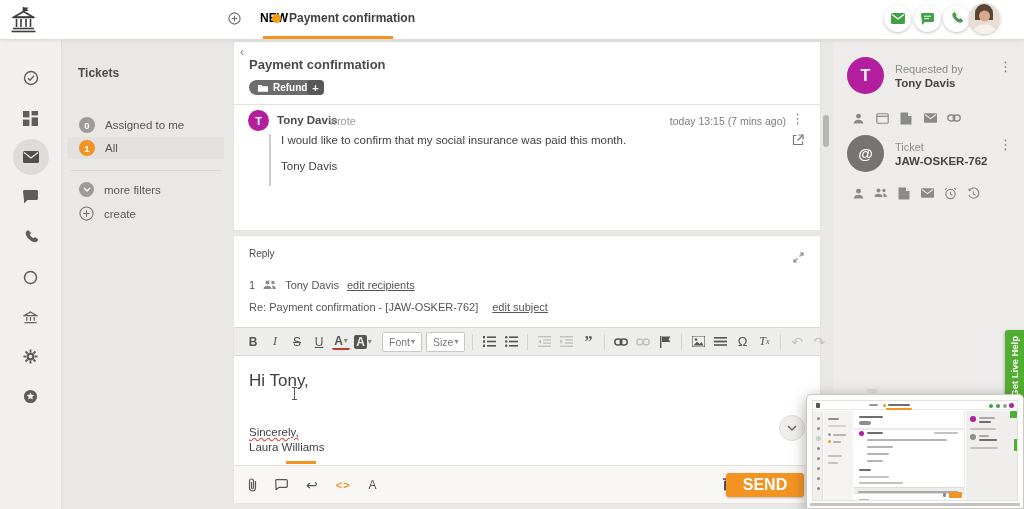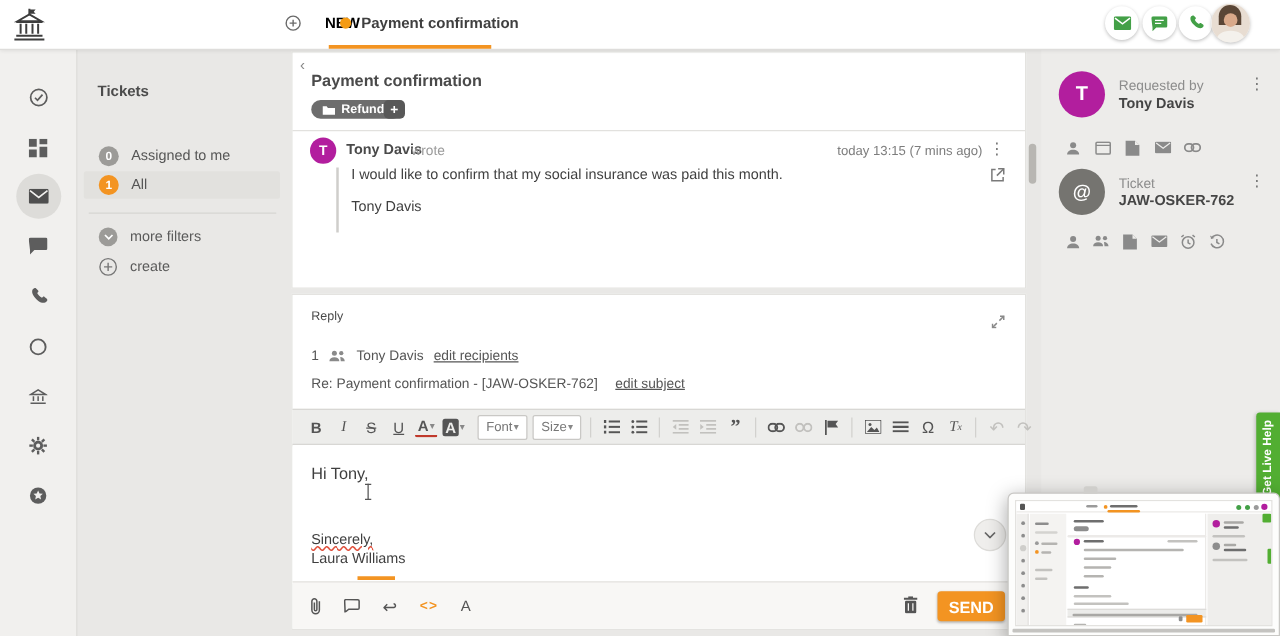--- a/index.html
+++ b/index.html
@@ -79,37 +79,37 @@
           font-size:12px; color:#555; cursor:pointer; border-radius:2px; }
   .fbtn.bold { font-weight:bold; } .fbtn.ital { font-style:italic; font-family:"Liberation Serif",serif; }
   .fbtn.strike { text-decoration:line-through; } .fbtn.underl { text-decoration:underline; }
   .fbtn.disabled { color:#c2c1be; }
   .caret-sm { font-size:8px; color:#888; margin-left:1px; }
   .fsep { width:1px; height:16px; background:#d2d1ce; margin:0 3px; flex:none; }
   .select-box { height:20px; background:#fff; border:1px solid #c9c8c5; border-radius:2px; display:flex;
                 align-items:center; justify-content:space-between; padding:0 6px; font-size:10.5px; color:#777; cursor:pointer; }
 
   .editor-body { position:absolute; left:0; top:121px; width:100%; height:110px; background:#fff; }
-  .greeting { position:absolute; left:15px; top:14px; font-size:13px; color:#3f3f3f; }
+  .greeting { position:absolute; left:15px; top:14px; font-size:17px; color:#3f3f3f; }
   .ibeam { position:absolute; left:60px; top:30px; width:1px; height:13px; background:#555; }
   .ibeam::before, .ibeam::after { content:""; position:absolute; left:-2px; width:5px; height:1px; background:#555; }
   .ibeam::before { top:0; } .ibeam::after { bottom:0; }
   .sig1 { position:absolute; left:15px; top:69px; font-size:11.5px; color:#3f3f3f;
           text-decoration:underline; text-decoration-style:wavy; text-decoration-color:#e0503c; }
   .sig2 { position:absolute; left:15px; top:84px; font-size:11.5px; color:#3f3f3f; }
   .sig-bar { position:absolute; left:52px; top:104px; width:30px; height:3px; background:#f39422; }
   .scroll-down-btn { position:absolute; right:15px; top:58px; width:26px; height:26px; border-radius:50%;
                      background:#efeeec; border:1px solid #dddcd9; display:flex; align-items:center; justify-content:center; cursor:pointer; }
 
   .bottom-toolbar { position:absolute; left:0; bottom:0; width:100%; height:38px; background:#f8f7f5;
                     border-top:1px solid #e3e2df; display:flex; align-items:center; padding:0 14px; gap:18px; }
   .code-btn { font-size:11px; font-weight:bold; color:#f39422; cursor:pointer; letter-spacing:1px; }
   .a-btn { font-size:12px; color:#555; cursor:pointer; }
-  .send-btn { position:absolute; right:16px; top:7px; width:54px; height:24px; background:#f39422; border:none;
-              border-radius:3px; color:#fff; font-size:13px; font-weight:bold; cursor:pointer;
+  .send-btn { position:absolute; right:16px; top:7px; width:78px; height:24px; background:#f39422; border:none;
+              border-radius:3px; color:#fff; font-size:16px; font-weight:bold; cursor:pointer;
               box-shadow:0 1px 2px rgba(0,0,0,.25); font-family:"Liberation Sans",sans-serif;margin-left:46px; }
   .trash-wrap { position:absolute; right:86px; top:11px; cursor:pointer; }
 
   .main-scrollthumb { position:absolute; left:823px; top:115px; width:6px; height:32px; background:#b8b6b2; border-radius:3px; }
 
   
   .rpanel { position:absolute; left:833px; top:40px; width:191px; height:469px; background:#edecea; }
   .r-avatar { position:absolute; left:14px; width:37px; height:37px; border-radius:50%; color:#fff;
               display:flex; align-items:center; justify-content:center; font-weight:bold; }
   .r-label { position:absolute; left:62px; font-size:11px; color:#8c8c8c; }

